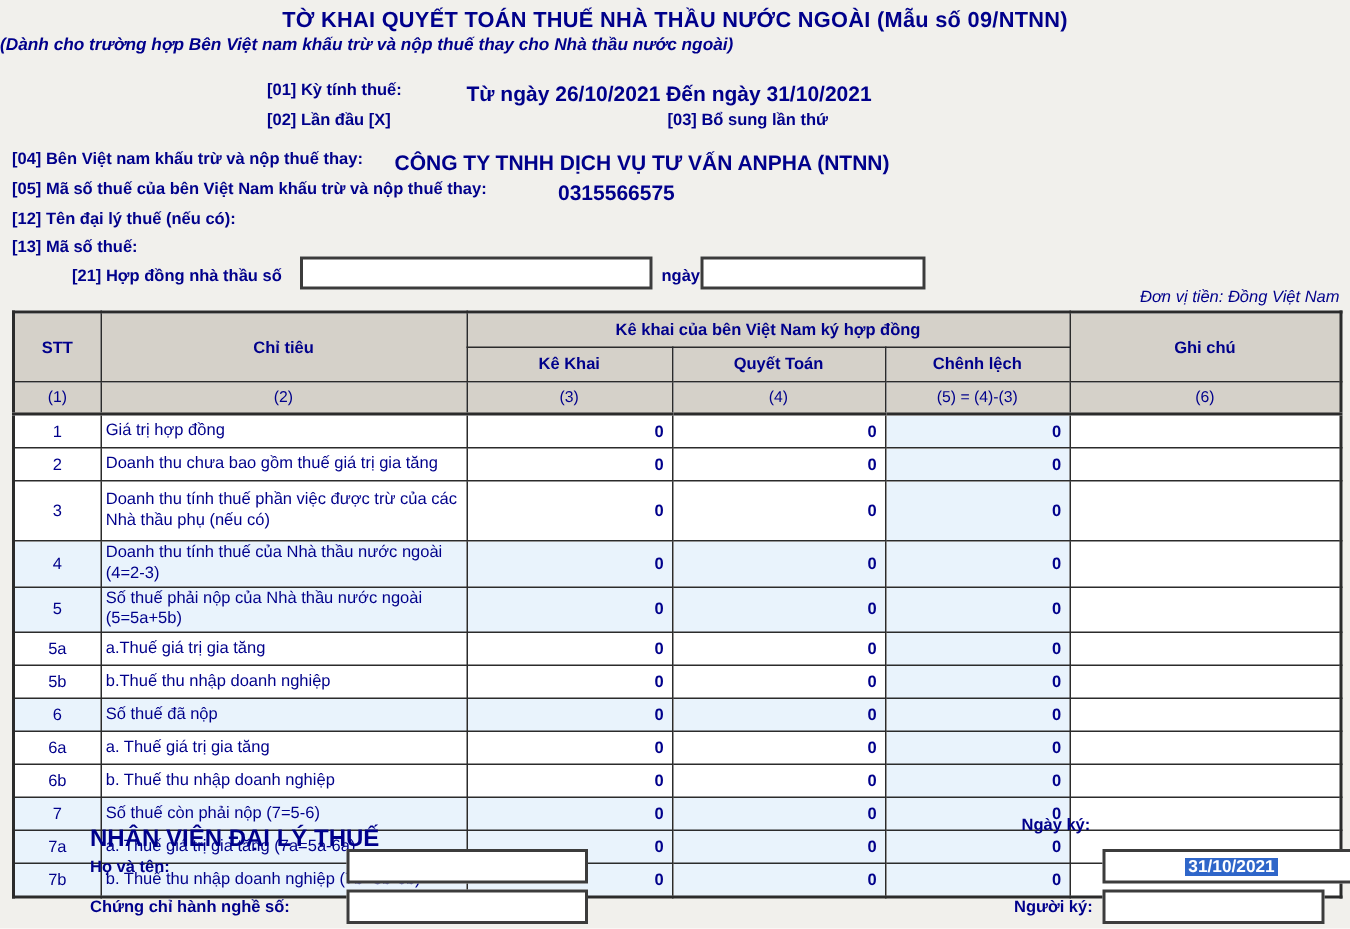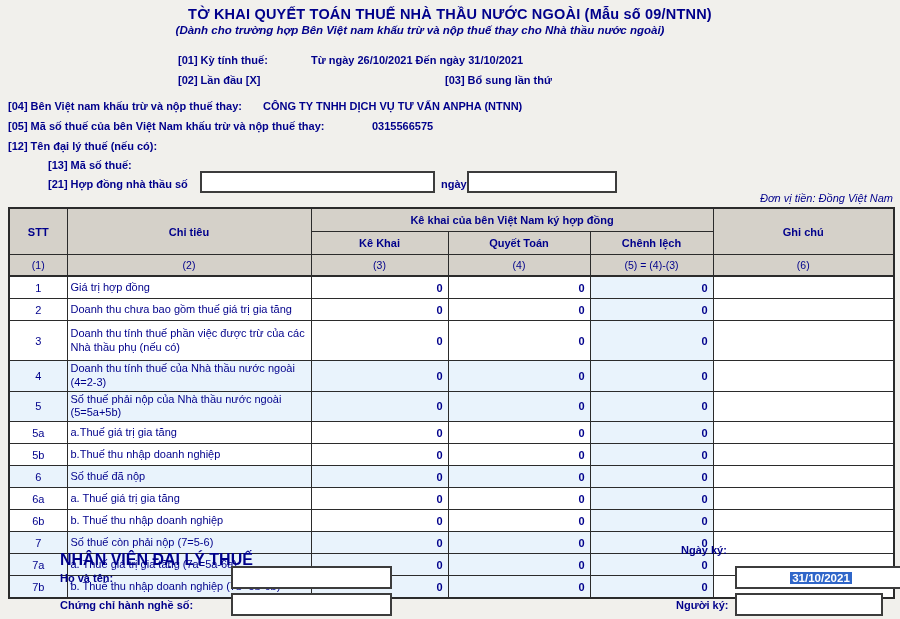--- a/index.html
+++ b/index.html
@@ -1,22 +1,22 @@
 <!DOCTYPE html>
 <html><head>
 <meta charset="utf-8">
 <style>
   html,body{margin:0;padding:0;}
   body{width:900px;height:619px;background:#f1f0ec;font-family:"Liberation Sans","DejaVu Sans",sans-serif;position:relative;overflow:hidden;}
   .page{position:absolute;inset:0;color:#00008B;}
   .abs{position:absolute;white-space:nowrap;}
   .ttl{width:900px;text-align:center;font-size:14.5px;font-weight:bold;letter-spacing:.2px;}
-  .sub{width:840px;text-align:center;font-size:11.5px;font-weight:bold;font-style:italic;}
+  .sub{width:840px;text-align:left;font-size:11.5px;font-weight:bold;font-style:italic;}
   .lab{font-size:11px;font-weight:bold;}
-  .val{font-size:11px;font-weight:bold;}
+  .val{font-size:14px;font-weight:bold;}
   .unit{font-size:11px;font-weight:normal;font-style:italic;}
   .ibox{position:absolute;background:#ffffff;border:2px solid #3c3c3c;box-sizing:border-box;font-family:"Liberation Sans","DejaVu Sans",sans-serif;font-size:11px;font-weight:bold;color:#00008B;padding:0 3px;}
   input.ibox{outline:none;}
   .dbox{display:flex;align-items:center;justify-content:center;}
   .sel{background:#2f66c9;color:#ffffff;font-weight:bold;font-size:11.5px;padding:0 2px;}
   
   table.grid{position:absolute;left:8px;top:207px;width:885px;border-collapse:collapse;table-layout:fixed;background:#ffffff;border:2px solid #2b2b2b;}
   table.grid th, table.grid td{border:1px solid #2b2b2b;color:#00008B;overflow:hidden;}
   table.grid th{background:#d5d1c9;font-size:11px;font-weight:bold;height:20px;padding:1px 2px;}
   tr.idxrow td{background:#d5d1c9;text-align:center;font-size:10.5px;font-weight:normal;height:18px;border-bottom:2px solid #2b2b2b;}
@@ -48,21 +48,21 @@
   <div class="abs lab" style="left:178px;top:74px;">[02] Lần đầu [X]</div>
   <div class="abs lab" style="left:445px;top:74px;">[03] Bổ sung lần thứ</div>
 
   <div class="abs lab" style="left:8px;top:100px;">[04] Bên Việt nam khấu trừ và nộp thuế thay:</div>
   <div class="abs val" style="left:263px;top:100px;">CÔNG TY TNHH DỊCH VỤ TƯ VẤN ANPHA (NTNN)</div>
 
   <div class="abs lab" style="left:8px;top:120px;">[05] Mã số thuế của bên Việt Nam khấu trừ và nộp thuế thay:</div>
   <div class="abs val" style="left:372px;top:120px;">0315566575</div>
 
   <div class="abs lab" style="left:8px;top:140px;">[12] Tên đại lý thuế (nếu có):</div>
-  <div class="abs lab" style="left:8px;top:159px;margin-left:40px;">[13] Mã số thuế:</div>
+  <div class="abs lab" style="left:8px;top:159px;">[13] Mã số thuế:</div>
 
   <div class="abs lab" style="left:8px;top:178px;margin-left:40px;">[21] Hợp đồng nhà thầu số</div>
   <input class="ibox" style="left: 200px; top: 171px; width: 235px; height: 22px;" value="">
   <div class="abs lab" style="left:441px;top:178px;">ngày</div>
   <input class="ibox" style="left: 467px; top: 171px; width: 150px; height: 22px;" value="">
 
   <div class="abs unit" style="right:7px;top:192px;">Đơn vị tiền: Đồng Việt Nam</div>
 
   <div class="wm">
     <svg width="86" height="70" viewBox="0 0 86 70">

